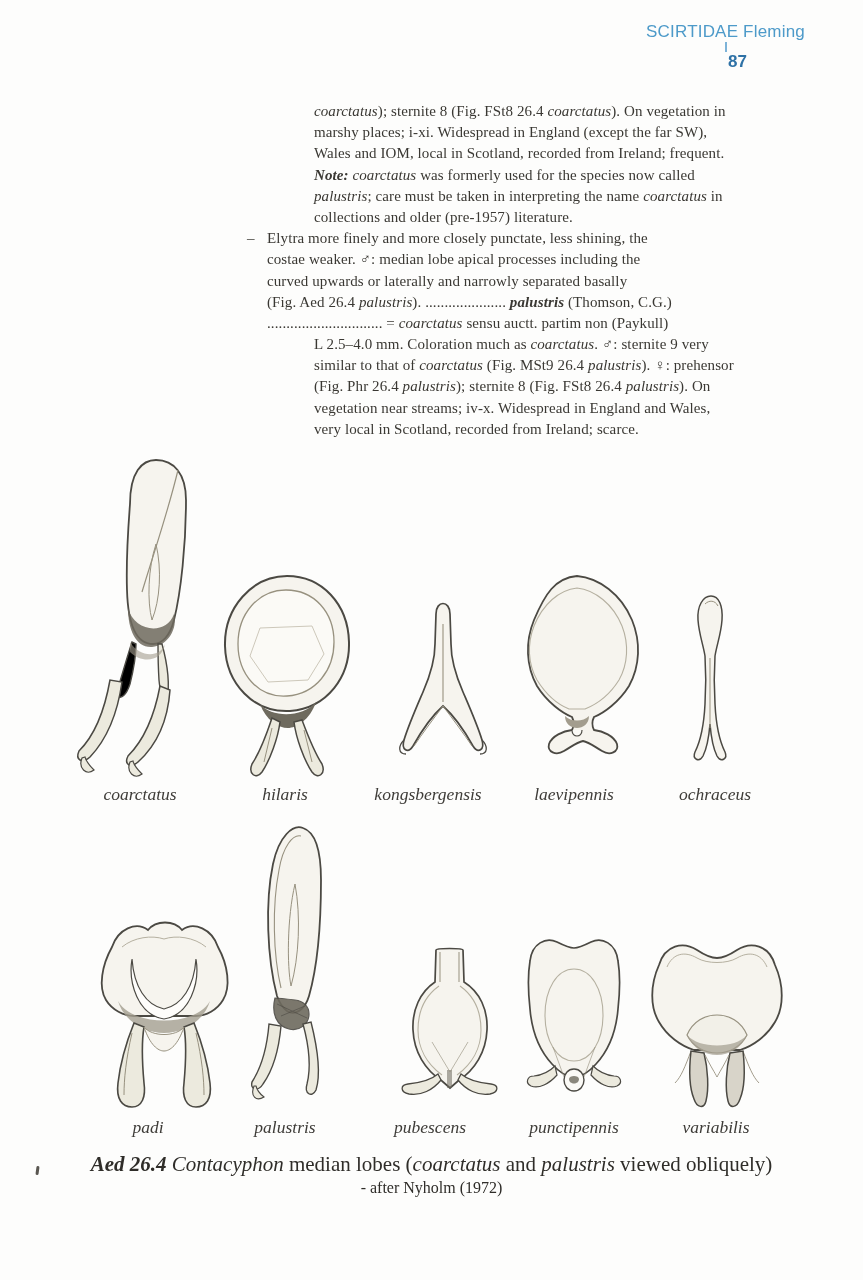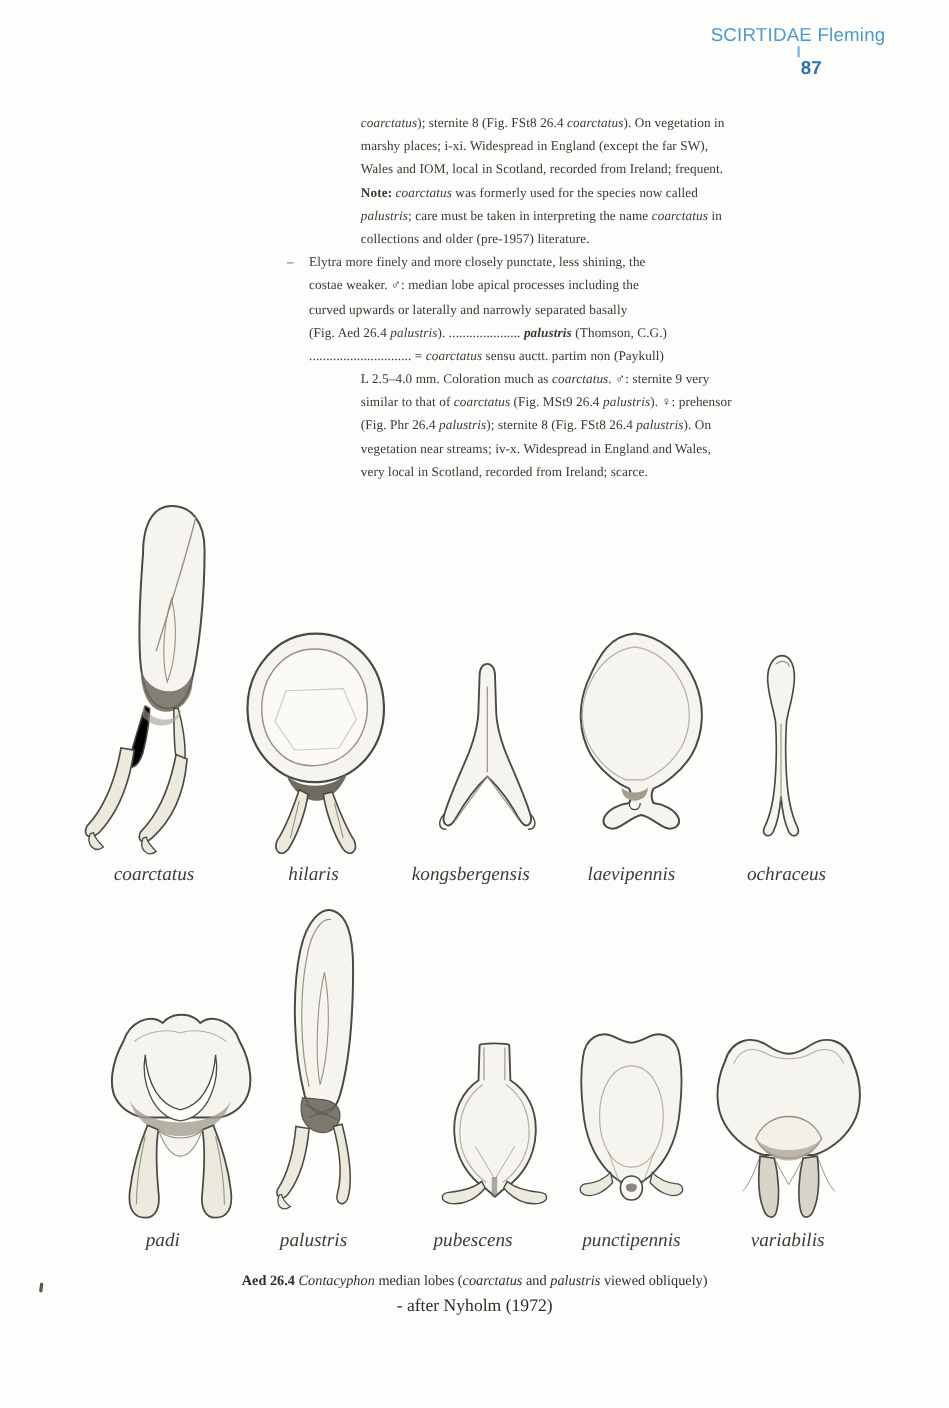--- a/index.html
+++ b/index.html
@@ -14,39 +14,39 @@
     position:absolute; top:22px; right:58px; height:50px;
     display:flex; align-items:center;
     font-family:"Liberation Sans", sans-serif;
     flex-direction:column;
   }
   #header .htitle{ font-size:17px; color:#4d9ac9; letter-spacing:0.2px; }
   #header .hdivider{ width:2px; height:50px; background:#7db3d8; margin:0 14px; }
   #header .hpage{ font-size:17px; font-weight:bold; color:#2f72a6;margin-left:24px; }
 
   
-  #textblocks{ position:absolute; top:101px; left:281px; width:540px;
-    font-size:12px; letter-spacing:0.1px; color:#3a3833; }
+  #textblocks{ position:absolute; top:101px; left:267px; width:540px;
+    font-size:15px; letter-spacing:0.1px; color:#3a3833; }
   .tblock{ position:relative; }
   .tblock.indent{ margin-left:47px; }
   .tline{ height:21.2px; line-height:21.2px; white-space:nowrap; }
   .dash{ position:absolute; left:-20px; top:0; height:21.2px; line-height:21.2px; }
   .it{ font-style:italic; }
-  .bd{ font-weight:bold; }
+  .bd{ font-weight:bold;font-style:italic; }
   .bi{ font-weight:bold; font-style:italic; }
 
   
   .fig{ position:absolute; }
   .fig path, .fig ellipse { vector-effect:non-scaling-stroke; }
   .fig-label{
     position:absolute; font-style:italic; font-size:17.5px; color:#3e3c38;
     text-align:center; white-space:nowrap;
   }
   #caption{ position:absolute; left:0; width:863px; text-align:center; color:#2f2d29; }
-  #caption .cline1{ font-size:13px; height:24px; line-height:24px; }
+  #caption .cline1{ font-size:21px; height:24px; line-height:24px; }
   #caption .cline2{ font-size:16px; height:24px; line-height:24px; }
   .speck{ position:absolute; background:#5a5751; }
 </style>
 </head>
 <body>
 
 <div id="page">
 
   <div id="header">
     <span class="htitle">SCIRTIDAE Fleming</span>

